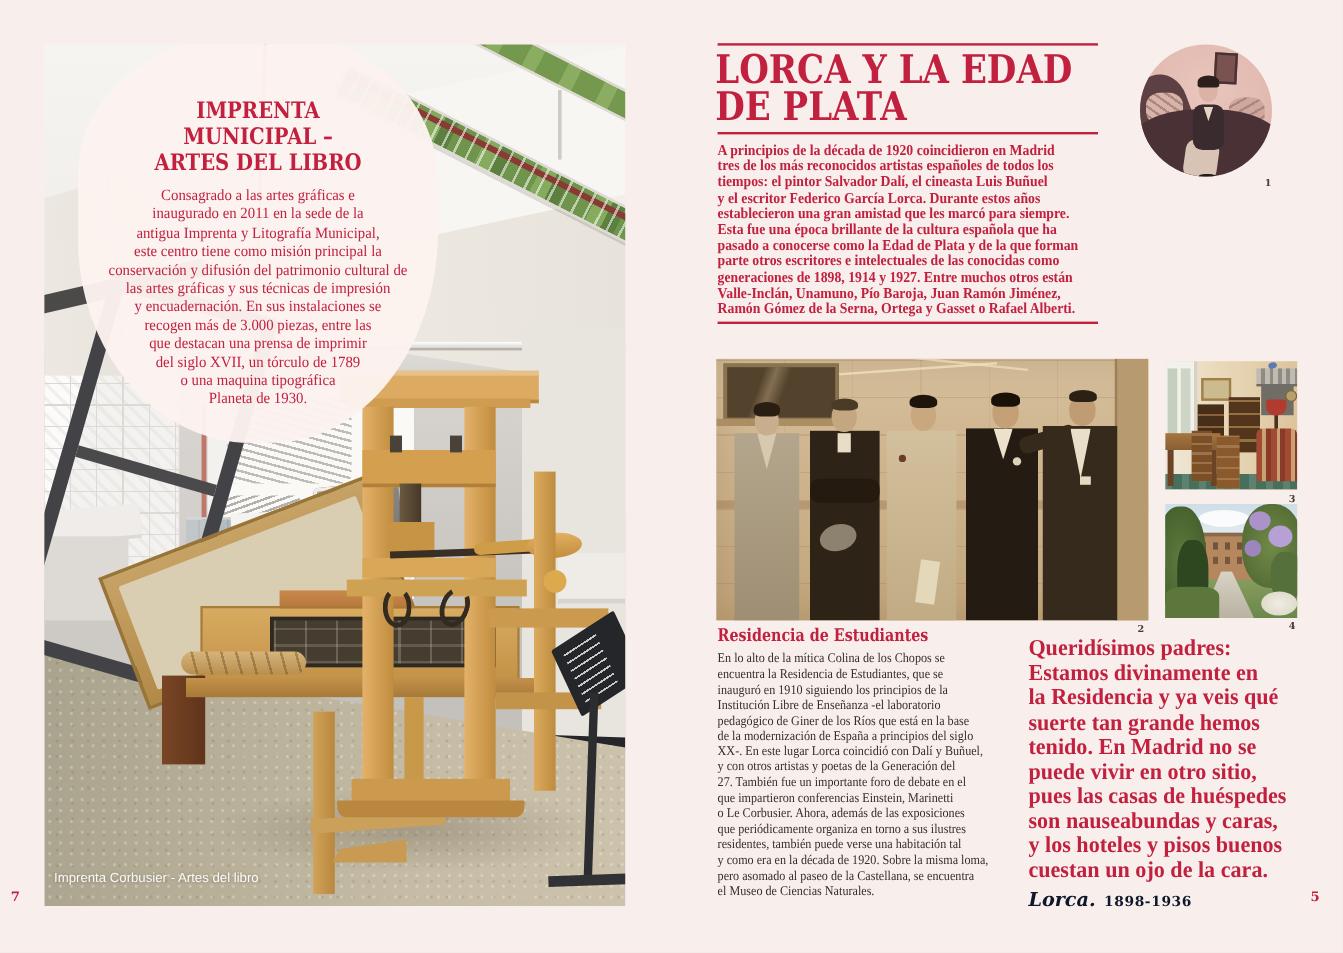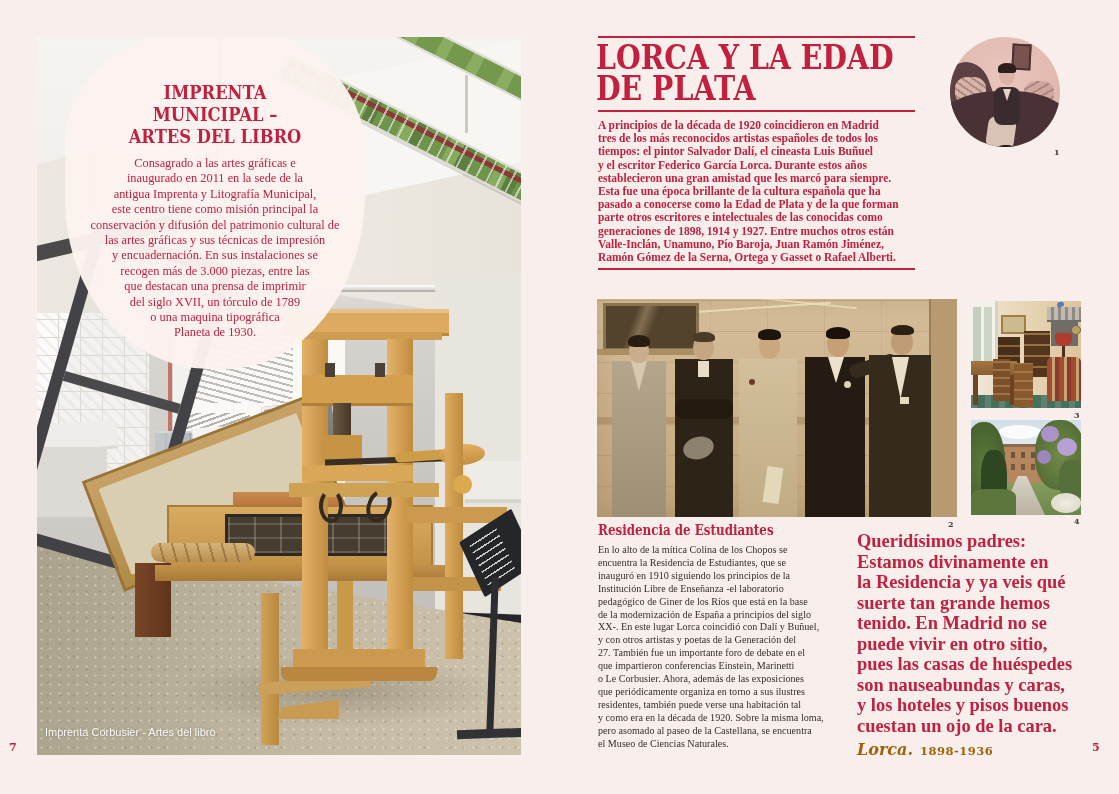--- a/index.html
+++ b/index.html
@@ -120,21 +120,21 @@
   .rule-mid{left:598px;top:110px;width:317px;}
   .intro{position:absolute;left:598px;top:119px;width:360px;color:#c2203f;
     font:bold 12.6px/13.2px "Liberation Serif",serif;transform:scaleX(.91);transform-origin:left top;}
   .rule-bot{left:598px;top:268px;width:317px;}
   .section-heading{position:absolute;left:598px;top:521px;color:#c2203f;
     font:bold 14.5px/18px "DejaVu Serif",serif;transform:scaleX(.82);transform-origin:left top;}
   .section-body{position:absolute;left:598px;top:543px;width:280px;color:#332e2a;
     font:11px/12.9px "Liberation Serif",serif;transform:scaleX(.92);transform-origin:left top;}
   .quote-text{position:absolute;left:857px;top:531px;width:270px;color:#c2203f;
     font:bold 19px/20.5px "Liberation Serif",serif;transform:scaleX(.97);transform-origin:left top;}
-  .quote-attr{position:absolute;left:857px;top:740px;color:#a16207;}
+  .quote-attr{position:absolute;left:857px;top:740px;color:#0f172a;}
   .attr-name{font:bold italic 16px "DejaVu Serif",serif;}
   .attr-dates{font:bold 11.5px "DejaVu Serif",serif;letter-spacing:.5px;margin-left:7px;}
   .photo-num{position:absolute;color:#4a3a30;font:bold 8px "DejaVu Serif",serif;}
 
   
   .circle-photo{position:absolute;left:950px;top:37px;width:110px;height:110px;border-radius:50%;overflow:hidden;
     background:radial-gradient(circle at 50% 35%,#e9c6bd 0%,#e2bab0 55%,#d8aca3 100%);}
   .cp-frame{position:absolute;left:62px;top:7px;width:15px;height:22px;background:#7a5350;border:2px solid #4a3234;transform:rotate(3deg);}
   .cp-sofa{position:absolute;left:-12px;bottom:-18px;width:134px;height:74px;background:#4a3136;border-radius:45%;}
   .cp-drape{position:absolute;left:-10px;top:26px;width:52px;height:62px;background:#5d4043;border-radius:40%;transform:rotate(-20deg);}

